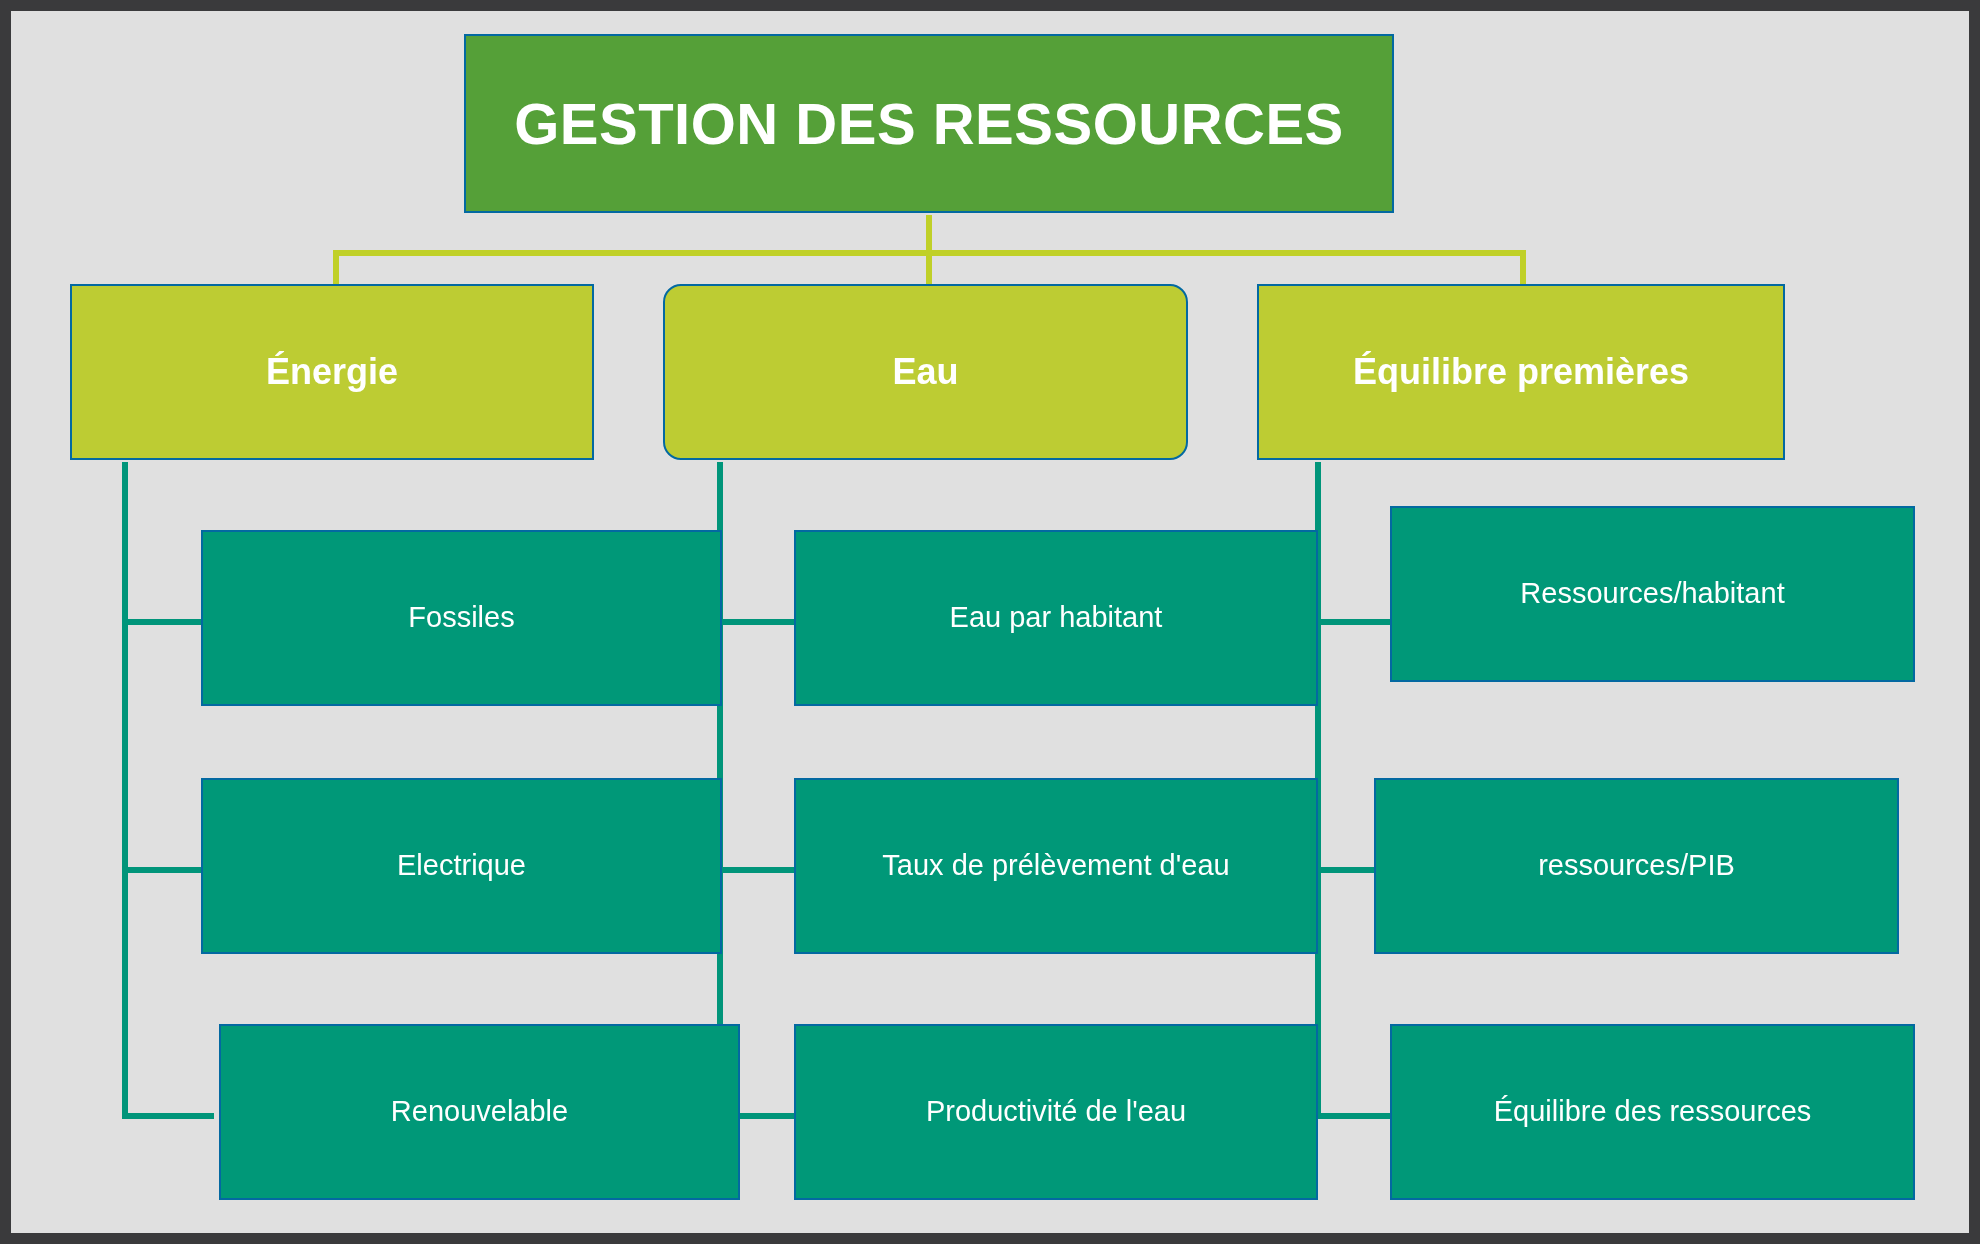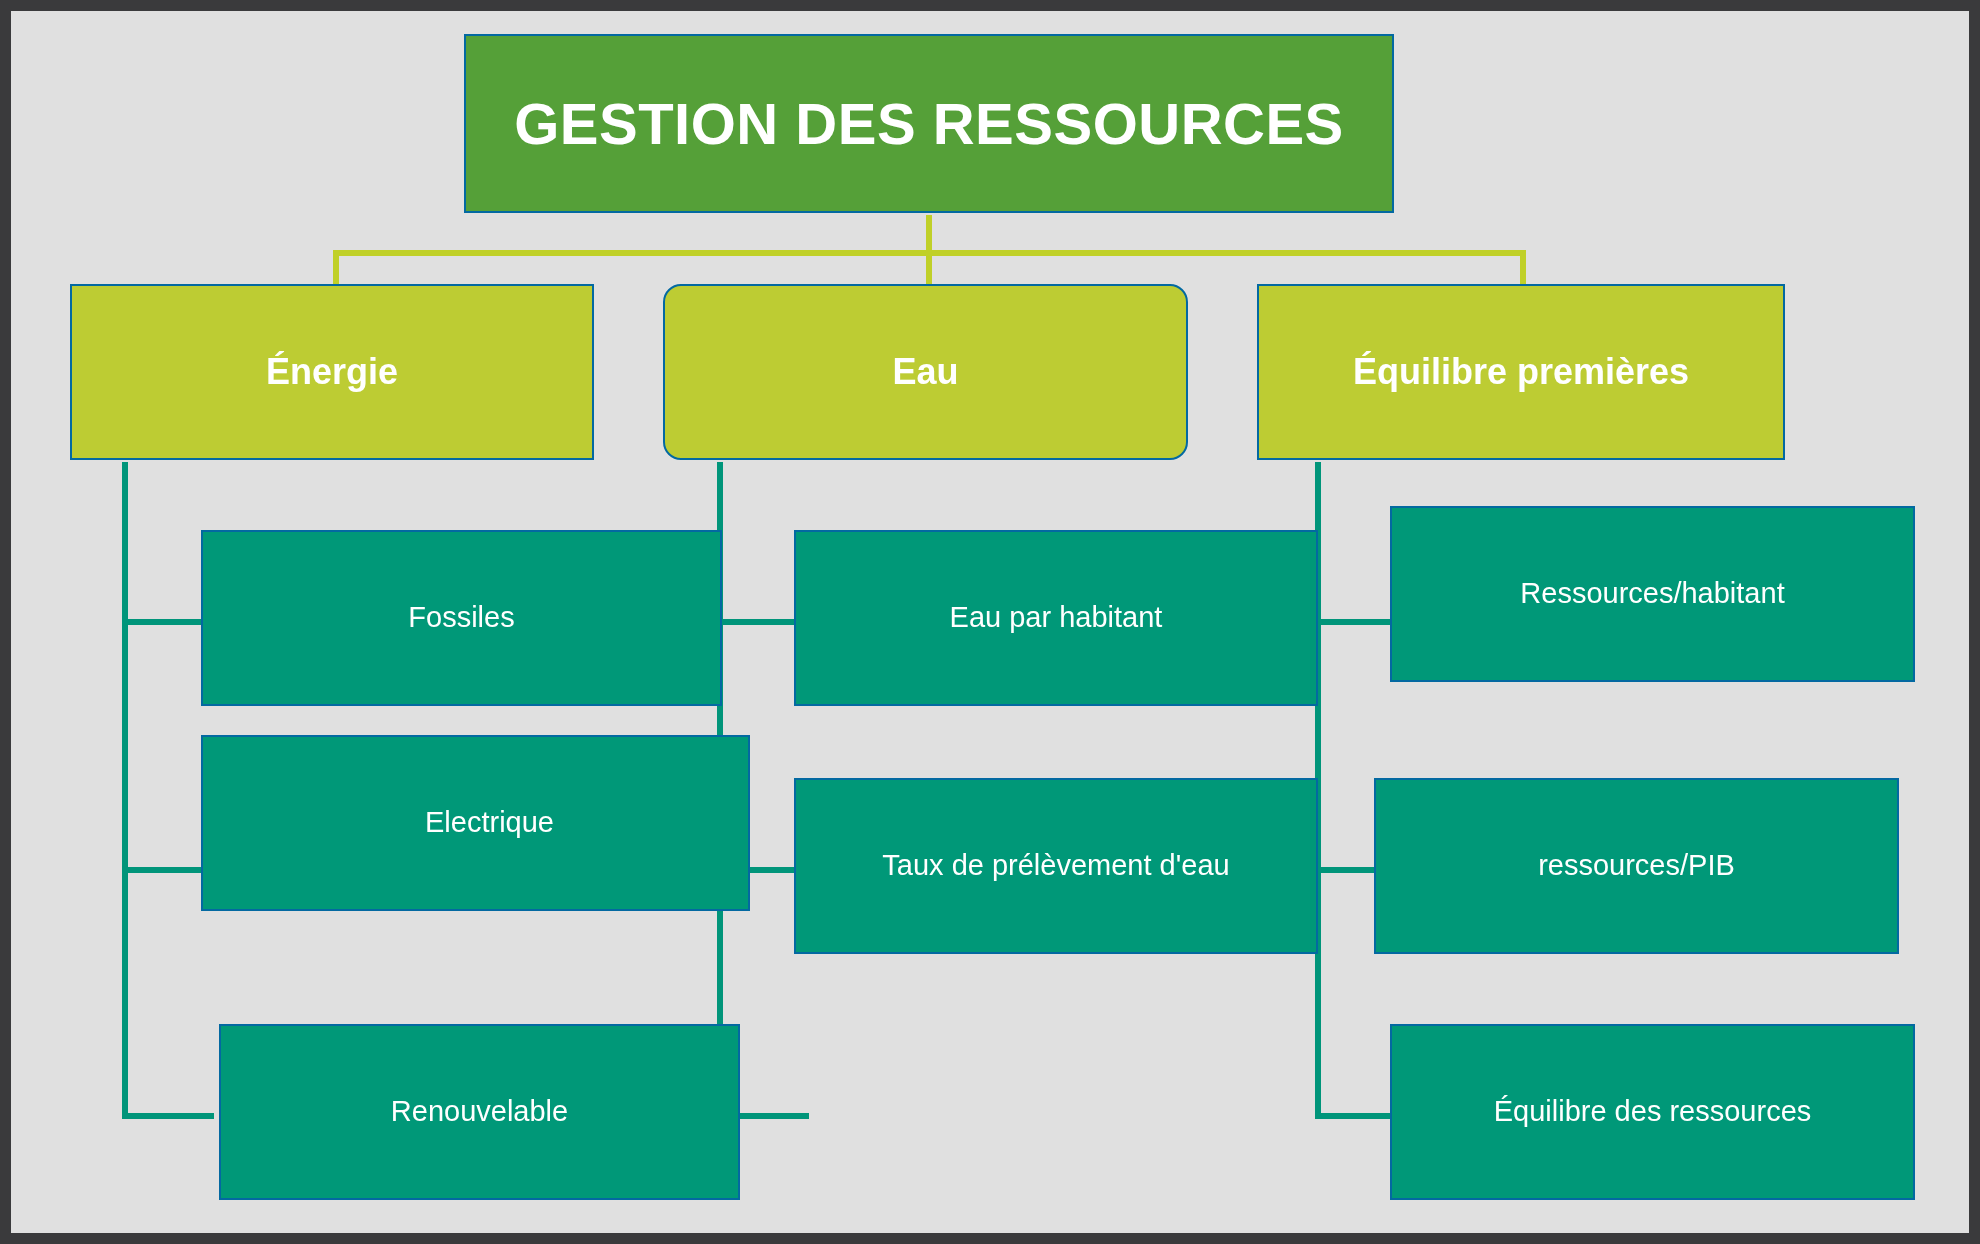--- a/index.html
+++ b/index.html
@@ -104,32 +104,35 @@
   <div class="box branch" style="left:663px; width:521px;border-radius:18px;">
     <span>Eau</span>
   </div>
   <div class="box branch" style="left:1257px; width:524px;">
     <span>Équilibre premières</span>
   </div>
 
   <div class="box leaf" style="left:201px; top:530px;">
     <span>Fossiles</span>
   </div>
-  <div class="box leaf" style="left:201px; top:735px;padding-left:28px;">
+  <div class="box leaf" style="left:201px; top:778px;">
     <span>Electrique</span>
   </div>
   <div class="box leaf" style="left:219px; top:1024px;text-align:right;">
     <span>Renouvelable</span>
   </div>
 
   <div class="box leaf" style="left:794px; top:530px; width:520px;">
     <span>Eau par habitant</span>
   </div>
   <div class="box leaf" style="left:794px; top:778px; width:520px;">
     <span>Taux de prélèvement d'eau</span>
+  </div>
+  <div class="box leaf" style="left:794px; top:1024px; width:520px;">
+    <span>Productivité de l'eau</span>
   </div>
 
   <div class="box leaf" style="left:1390px; top:506px; width:521px;">
     <span>Ressources/habitant</span>
   </div>
   <div class="box leaf" style="left:1334px; top:778px; width:521px;margin-left:40px;">
     <span>ressources/PIB</span>
   </div>
   <div class="box leaf" style="left:1390px; top:1024px; width:521px;">
     <span>Équilibre des ressources</span>

